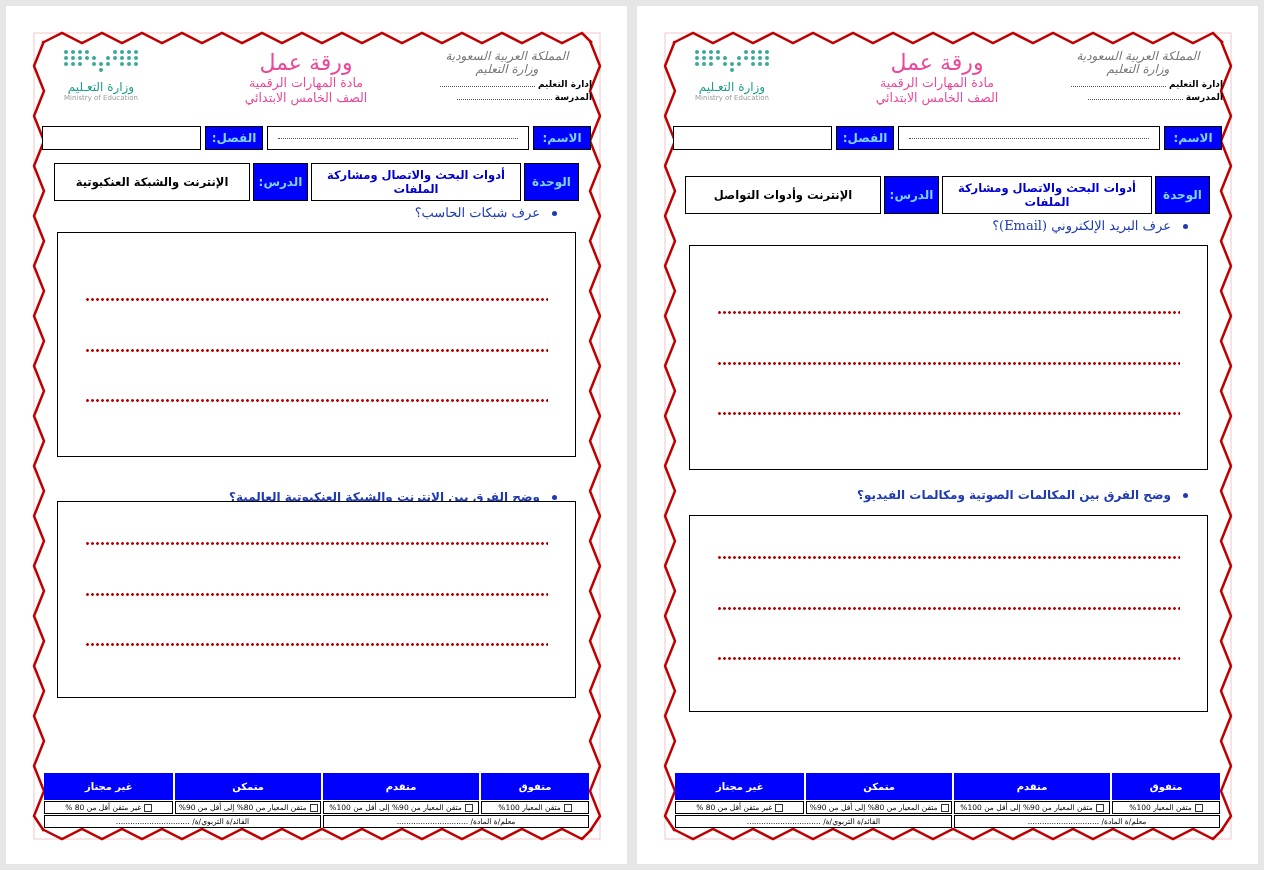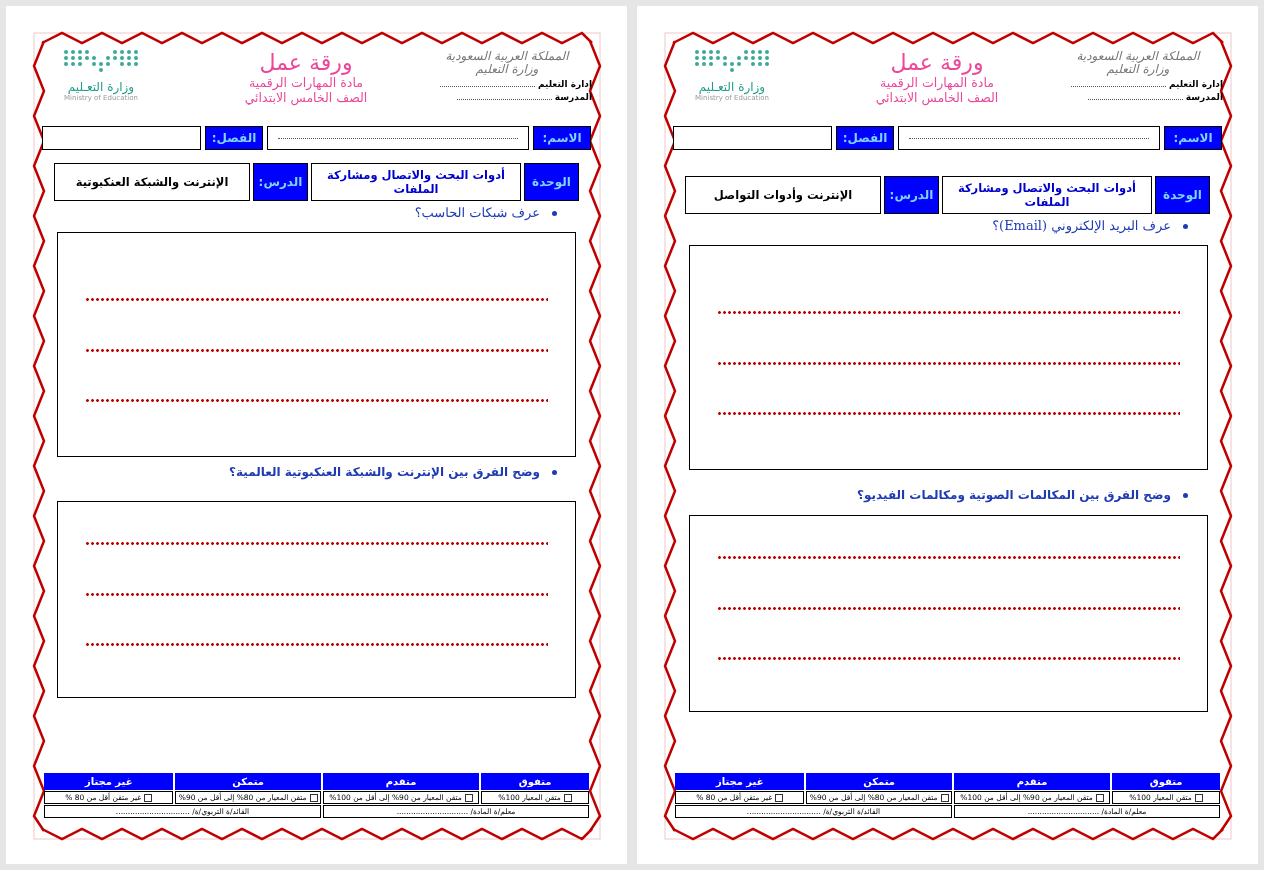--- a/index.html
+++ b/index.html
@@ -31,21 +31,21 @@
   .unit-row .whitebox { font-size:11.5px; font-weight:bold; text-align:center; padding:0 4px; line-height:14px; }
   .unit-row .unitval { color:#0000cc; }
   .q { position:absolute; direction:rtl; color:#1f3bb3; font-size:13px; font-family:"DejaVu Serif", serif; }
   .q.bold { font-family:"DejaVu Sans", sans-serif; font-weight:bold; font-size:12px; }
   .q .bul { display:inline-block; width:5px; height:5px; border-radius:50%; background:#1f3bb3; margin-left:12px; vertical-align:middle; }
   .ansbox { position:absolute; border:1px solid #000; box-sizing:border-box; background:#fff; }
   .ansline { position:absolute; left:27px; right:27px; height:3px; background-image:radial-gradient(circle, #c00000 1.3px, transparent 1.5px); background-size:5px 3px; background-repeat:repeat-x; }
   .grade { position:absolute; left:36px; right:36px; direction:rtl; }
   .grade table { width:100%; border-collapse:separate; border-spacing:2px 1px; table-layout:fixed; }
   .grade td { font-size:7.5px; text-align:center; height:13px; padding:0; box-sizing:border-box; }
-  .grade td.h { background:#0000ff; color:#fff; font-weight:bold; font-size:10px; height:17px; }
+  .grade td.h { background:#0000ff; color:#fff; font-weight:bold; font-size:10px; height:27px; }
   .grade td.c { border:1px solid #000; }
   .grade .cb { display:inline-block; width:6px; height:6px; border:1px solid #333; vertical-align:middle; margin-left:3px; }
 </style>
 </head>
 <body>
 
 <div class="page p1">
   <div class="frame">
     <svg class="border" viewBox="0 0 570 810" preserveAspectRatio="none">
       <rect x="2" y="2" width="566" height="806" fill="none" stroke="#f0c8c8" stroke-width="1"></rect>
@@ -136,21 +136,21 @@
     <div class="whitebox" style="flex:1">الإنترنت والشبكة العنكبوتية</div>
   </div>
 
   <div class="q" style="right:70px; top:199px"><span class="bul"></span><span>عرف شبكات الحاسب؟</span></div>
   <div class="ansbox" style="left:51px; top:226px; width:519px; height:225px">
     <div class="ansline" style="top:65px"></div>
     <div class="ansline" style="top:116px"></div>
     <div class="ansline" style="top:166px"></div>
   </div>
 
-  <div class="q bold" style="right:70px; top:459px"><span class="bul"></span><span>وضح الفرق بين الإنترنت والشبكة العنكبوتية العالمية؟</span></div>
+  <div class="q bold" style="right:70px; top:484px"><span class="bul"></span><span>وضح الفرق بين الإنترنت والشبكة العنكبوتية العالمية؟</span></div>
   <div class="ansbox" style="left:51px; top:495px; width:519px; height:197px">
     <div class="ansline" style="top:40px"></div>
     <div class="ansline" style="top:91px"></div>
     <div class="ansline" style="top:141px"></div>
   </div>
 
   <div class="grade" style="top:766px">
     <table>
       <tbody>
           <tr>

